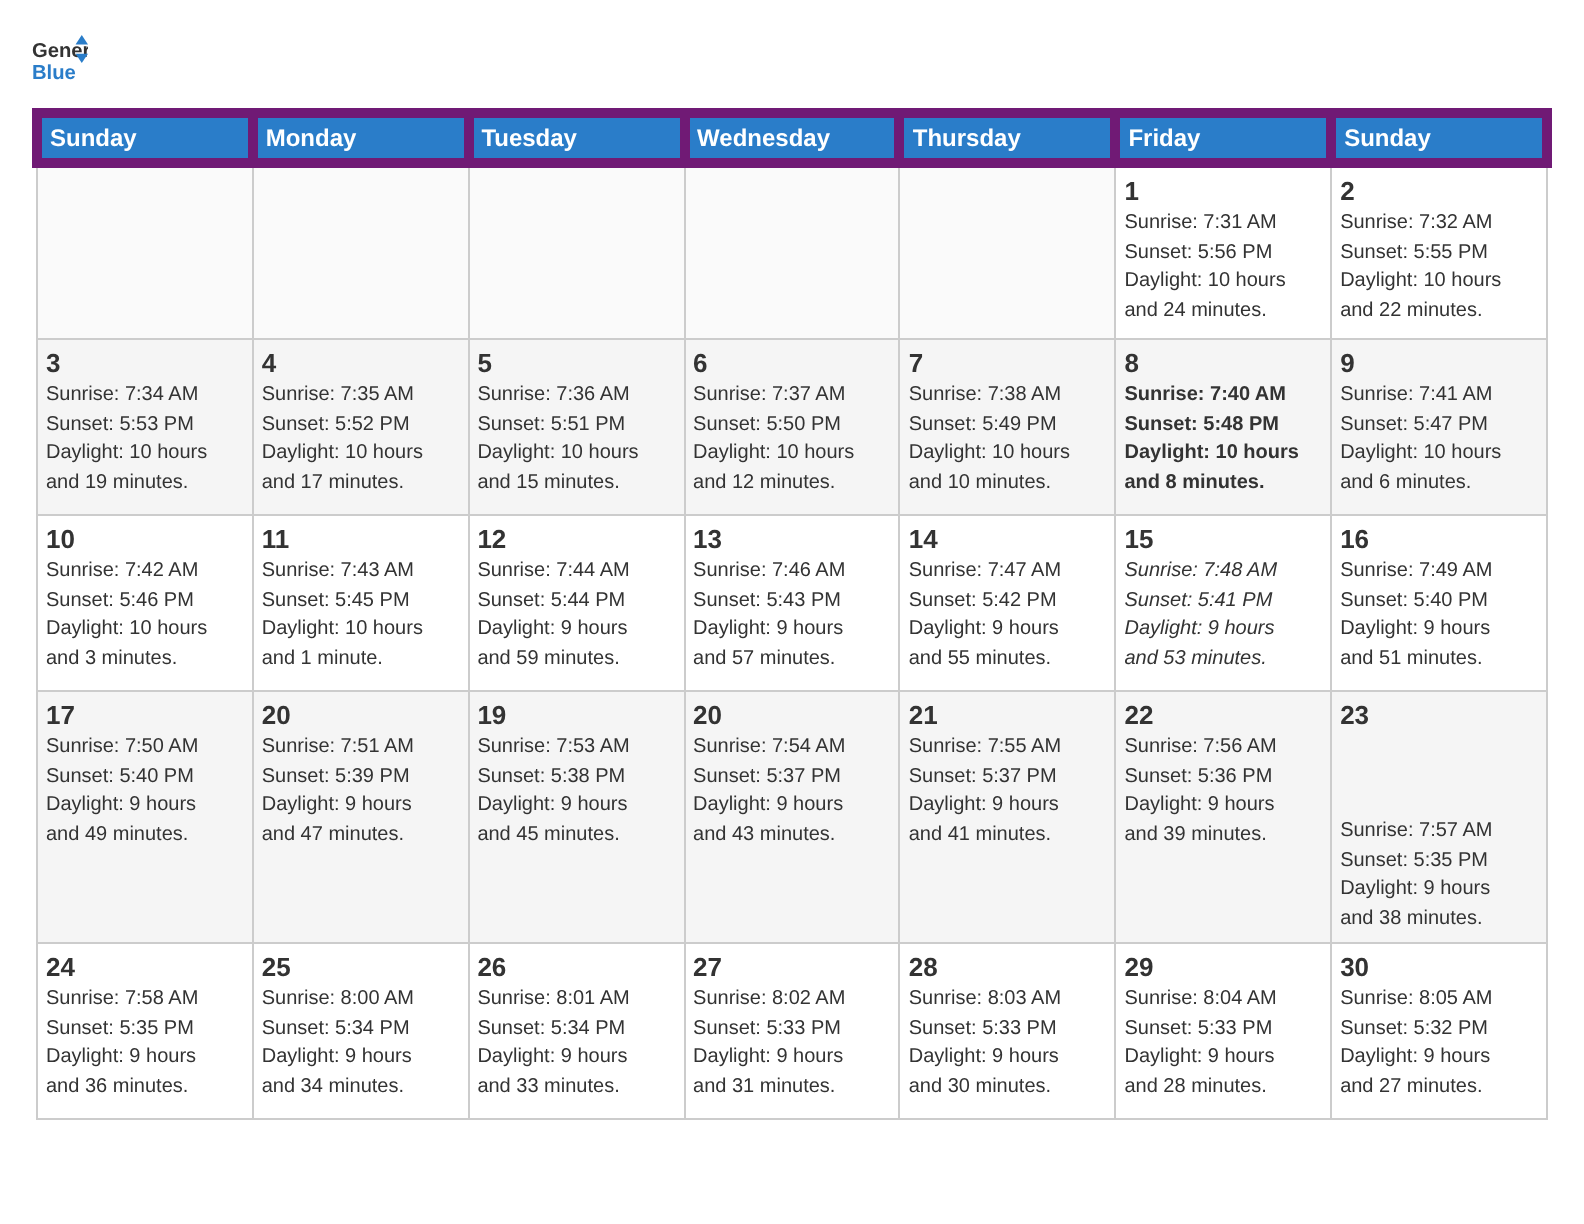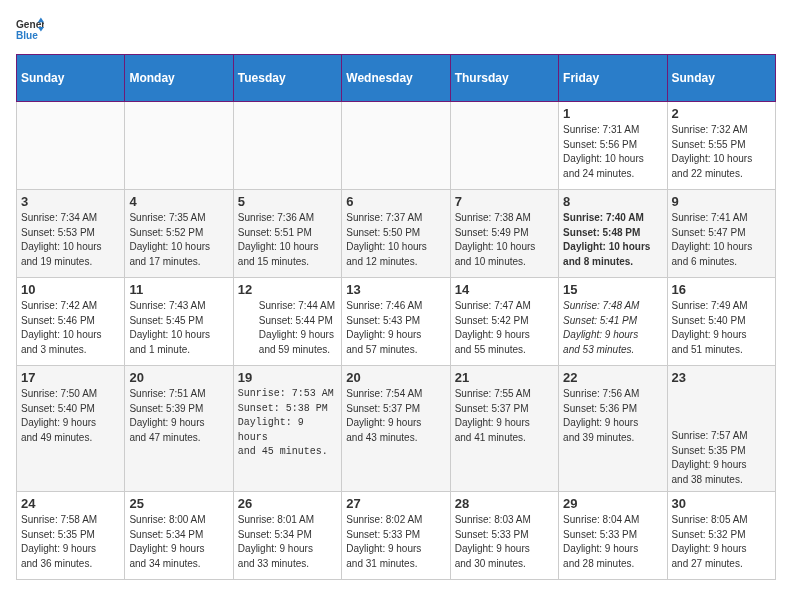--- a/index.html
+++ b/index.html
@@ -37,23 +37,23 @@
     }
     table {
       width: 100%;
       border-collapse: collapse;
       table-layout: fixed;
     }
     thead tr th {
       background: #2a7dc9;
       color: #fff;
       font-size: 12px;
-      padding: 16px 4px;
+      padding: 3px 4px;
       text-align: left;
-      border: 1px solid #701a75;
+      border: 5px solid #701a75;
     }
     tbody tr td {
       vertical-align: top;
       border: 1px solid #ccc;
       padding: 4px;
       font-size: 10.5px;
       color: #333;
       height: 88px;
       background: #fff;
     }
@@ -184,21 +184,21 @@
         </td>
         <td>
           <span class="day-num">11</span>
           <div class="day-info" style="white-space: pre-line;">Sunrise: 7:43 AM
 Sunset: 5:45 PM
 Daylight: 10 hours
 and 1 minute.</div>
         </td>
         <td>
           <span class="day-num">12</span>
-          <div class="day-info" style="white-space: pre-line; margin-left: 21px;">Sunrise: 7:44 AM
+          <div class="day-info" style="white-space: pre-line;">Sunrise: 7:44 AM
 Sunset: 5:44 PM
 Daylight: 9 hours
 and 59 minutes.</div>
         </td>
         <td>
           <span class="day-num">13</span>
           <div class="day-info" style="white-space: pre-line;">Sunrise: 7:46 AM
 Sunset: 5:43 PM
 Daylight: 9 hours
 and 57 minutes.</div>
@@ -235,21 +235,21 @@
         </td>
         <td>
           <span class="day-num">20</span>
           <div class="day-info" style="white-space: pre-line;">Sunrise: 7:51 AM
 Sunset: 5:39 PM
 Daylight: 9 hours
 and 47 minutes.</div>
         </td>
         <td>
           <span class="day-num">19</span>
-          <div class="day-info" style="white-space: pre-line; font-family: Liberation Mono, monospace;">Sunrise: 7:53 AM
+          <div class="day-info" style="white-space: pre-line;">Sunrise: 7:53 AM
 Sunset: 5:38 PM
 Daylight: 9 hours
 and 45 minutes.</div>
         </td>
         <td>
           <span class="day-num">20</span>
           <div class="day-info" style="white-space: pre-line;">Sunrise: 7:54 AM
 Sunset: 5:37 PM
 Daylight: 9 hours
 and 43 minutes.</div>

